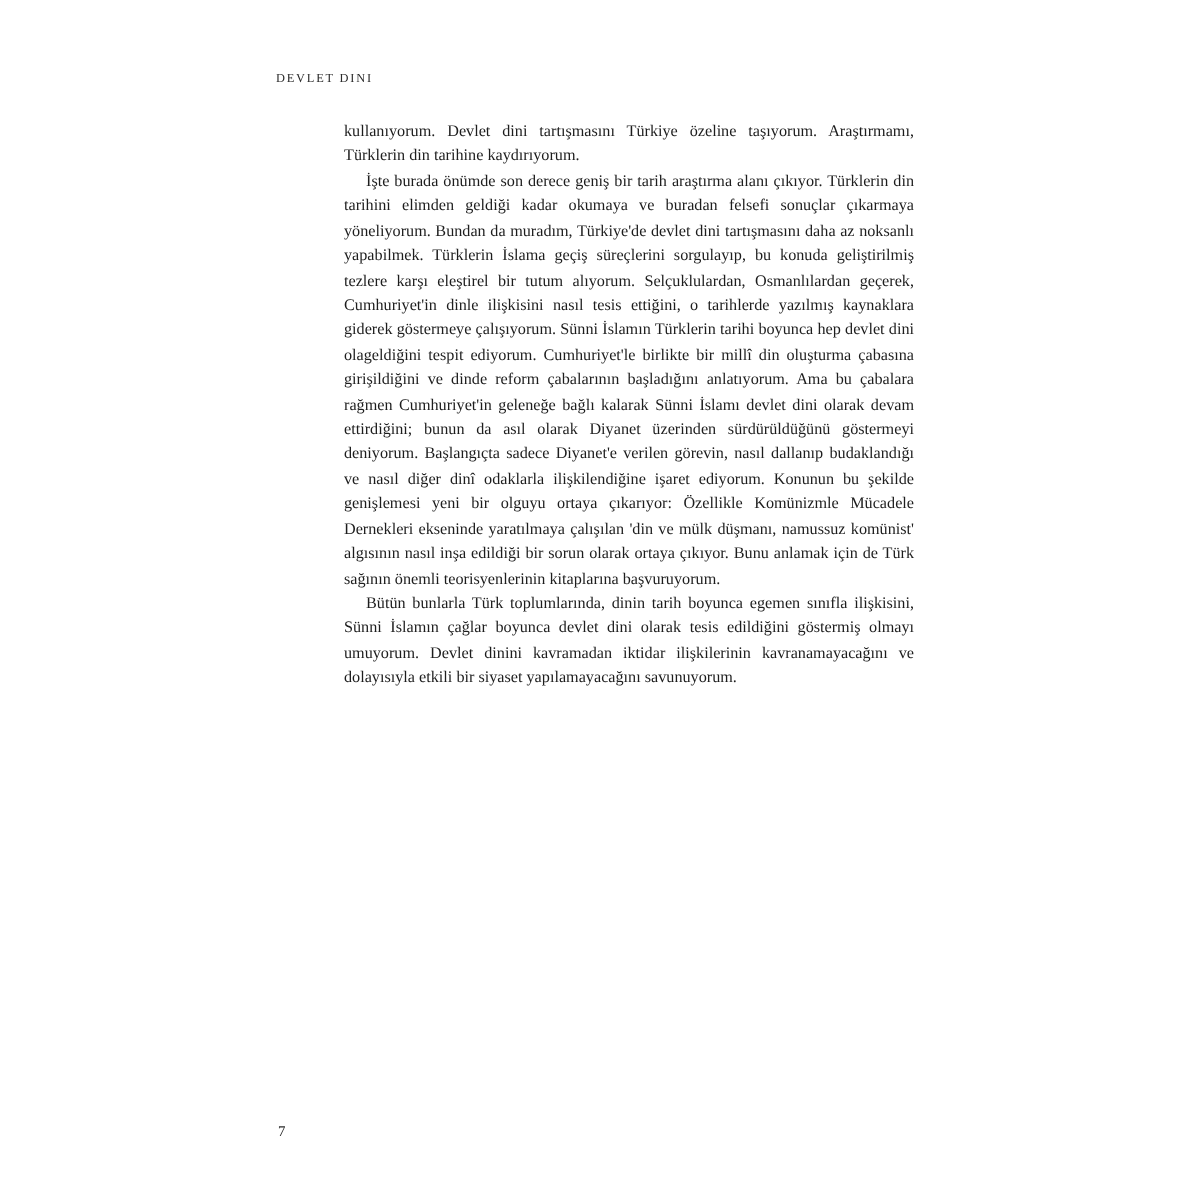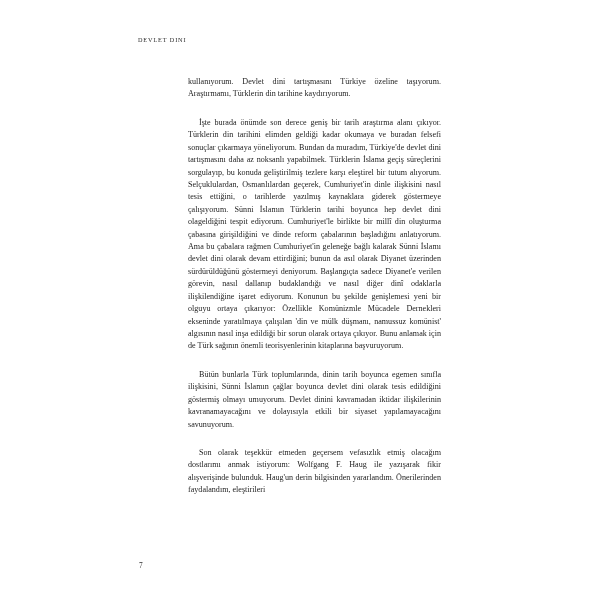--- a/index.html
+++ b/index.html
@@ -32,21 +32,21 @@
     font-variant: small-caps;
     white-space: nowrap;
   }
   .textblock {
     position: absolute;
     top: 60px;
     left: 172px;
     width: 285px;
   }
   .textblock p {
-    margin: 16px;
+    margin: 0;
     font-family: "Liberation Serif", serif;
     font-size: 8.1px;
     line-height: 12.42px;
     text-align: justify;
     color: #1d1d1d;
     text-indent: 0;
     hyphens: auto;
     -webkit-hyphens: auto;
   }
   .textblock p.indent {
@@ -67,18 +67,17 @@
 <body>
 
 <div class="page">
 
   <div class="running-head">Devlet Dini</div>
 
   <div class="textblock">
     <p>kullanıyorum. Devlet dini tartışmasını Türkiye özeline taşıyorum. Araştırmamı, Türklerin din tarihine kaydırıyorum.</p>
     <p class="indent">İşte burada önümde son derece geniş bir tarih araştırma alanı çıkıyor. Türklerin din tarihini elimden geldiği kadar okumaya ve buradan felsefi sonuçlar çıkarmaya yöneliyorum. Bundan da muradım, Türkiye'de devlet dini tartışmasını daha az noksanlı yapabilmek. Türklerin İslama geçiş süreçlerini sorgulayıp, bu konuda geliştirilmiş tezlere karşı eleştirel bir tutum alıyorum. Selçuklulardan, Osmanlılardan geçerek, Cumhuriyet'in dinle ilişkisini nasıl tesis ettiğini, o tarihlerde yazılmış kaynaklara giderek göstermeye çalışıyorum. Sünni İslamın Türklerin tarihi boyunca hep devlet dini olageldiğini tespit ediyorum. Cumhuriyet'le birlikte bir millî din oluşturma çabasına girişildiğini ve dinde reform çabalarının başladığını anlatıyorum. Ama bu çabalara rağmen Cumhuriyet'in geleneğe bağlı kalarak Sünni İslamı devlet dini olarak devam ettirdiğini; bunun da asıl olarak Diyanet üzerinden sürdürüldüğünü göstermeyi deniyorum. Başlangıçta sadece Diyanet'e verilen görevin, nasıl dallanıp budaklandığı ve nasıl diğer dinî odaklarla ilişkilendiğine işaret ediyorum. Konunun bu şekilde genişlemesi yeni bir olguyu ortaya çıkarıyor: Özellikle Komünizmle Mücadele Dernekleri ekseninde yaratılmaya çalışılan 'din ve mülk düşmanı, namussuz komünist' algısının nasıl inşa edildiği bir sorun olarak ortaya çıkıyor. Bunu anlamak için de Türk sağının önemli teorisyenlerinin kitaplarına başvuruyorum.</p>
     <p class="indent">Bütün bunlarla Türk toplumlarında, dinin tarih boyunca egemen sınıfla ilişkisini, Sünni İslamın çağlar boyunca devlet dini olarak tesis edildiğini göstermiş olmayı umuyorum. Devlet dinini kavramadan iktidar ilişkilerinin kavranamayacağını ve dolayısıyla etkili bir siyaset yapılamayacağını savunuyorum.</p>
-    <p class="indent">Son olarak teşekkür etmeden geçersem vefasızlık etmiş olacağım dostlarımı anmak istiyorum: Wolfgang F. Haug ile yazışarak fikir alışverişinde bulunduk. Haug'un derin bilgisinden yararlandım. Önerilerinden faydalandım, eleştirileri</p>
   </div>
 
   <div class="folio">7</div>
 
 </div>
 
 </body></html>

